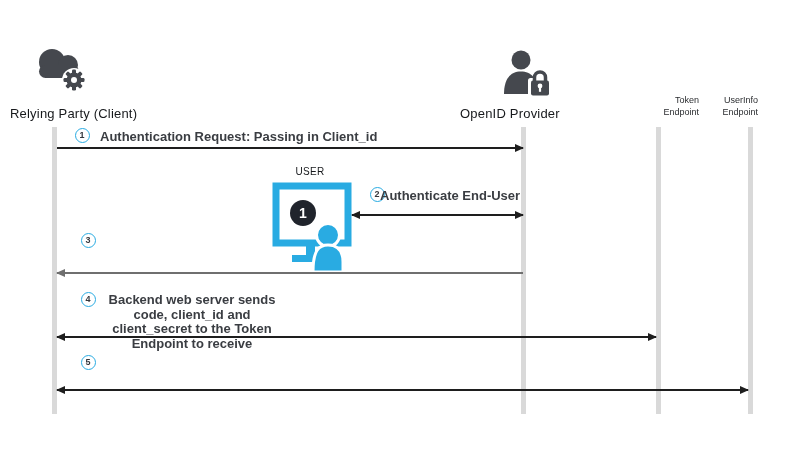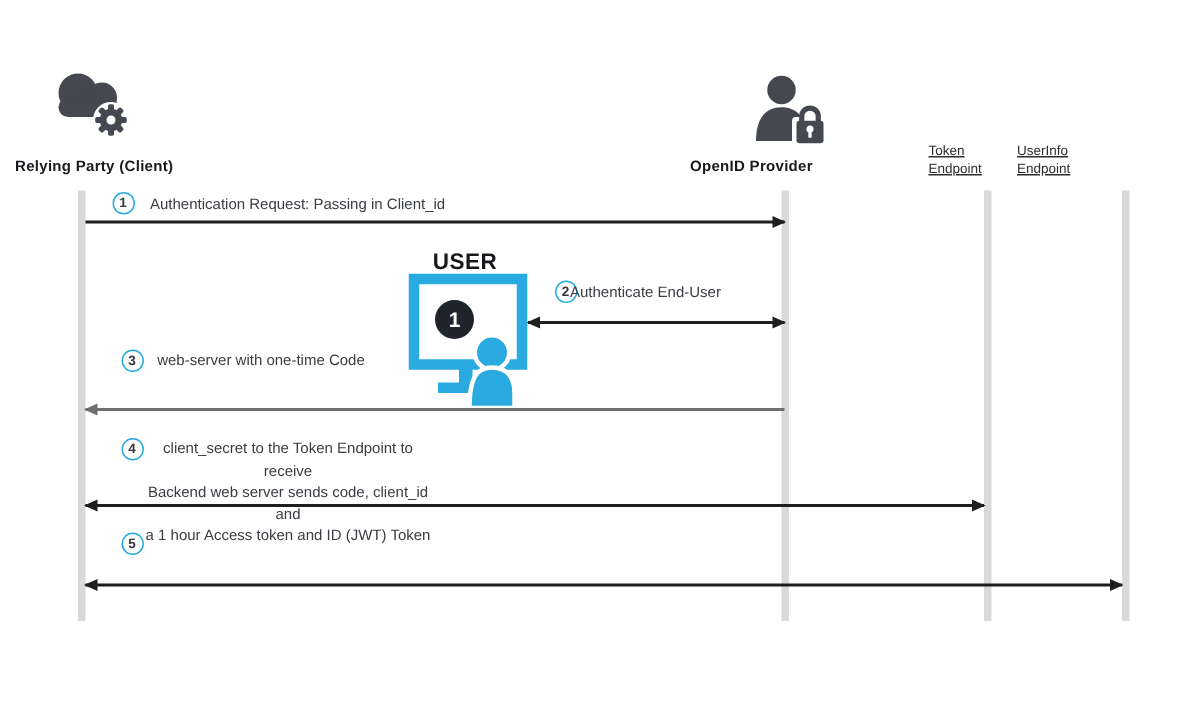--- a/index.html
+++ b/index.html
@@ -1,45 +1,45 @@
 <!DOCTYPE html>
 <html style="--cyan: #29ABE2; --icon-dark: #45484E; --lifeline: #D9D9D9; --arrow-dark: #1E1E1E; --arrow-gray: #6F6F6F; --badge-dark: #20242C; --text: #3A3D42;"><head>
 <meta charset="utf-8">
 <style>
   html,body{margin:0;padding:0;background:#fff;}
   .canvas{
     position:relative;width:800px;height:467px;background:#ffffff;
     font-family:"Liberation Sans",sans-serif;overflow:hidden;
   }
   .lifeline{position:absolute;top:127px;width:5px;height:287px;background:var(--lifeline);}
-  .actor-label{position:absolute;font-weight:bold;font-size:10px;color:#17191c;letter-spacing:.2px;}
-  .endpoint-label{position:absolute;font-size:9px;color:#2b2d30;text-align:left;line-height:11.5px;width:80px;text-decoration:underline;}
+  .actor-label{position:absolute;font-weight:normal;font-size:13px;color:#17191c;letter-spacing:.2px;}
+  .endpoint-label{position:absolute;font-size:9px;color:#2b2d30;text-align:right;line-height:11.5px;width:80px;}
   .icon{position:absolute;}
   .arrow{position:absolute;height:2px;background:var(--arrow-dark);}
   .arrow.gray{background:var(--arrow-gray);}
   .arrow.head-r::after{
     content:"";position:absolute;right:-1px;top:-3.5px;width:0;height:0;
     border-top:4.5px solid transparent;border-bottom:4.5px solid transparent;
     border-left:9px solid var(--arrow-dark);
   }
   .arrow.head-l::before{
     content:"";position:absolute;left:-1px;top:-3.5px;width:0;height:0;
     border-top:4.5px solid transparent;border-bottom:4.5px solid transparent;
     border-right:9px solid var(--arrow-dark);
   }
   .arrow.gray.head-l::before{border-right-color:var(--arrow-gray);}
   .stepnum{
     position:absolute;width:15px;height:15px;border-radius:50%;
     border:1.5px solid var(--cyan);background:#fff;color:#34373d;
     font-size:9px;font-weight:bold;display:flex;align-items:center;justify-content:center;
     box-sizing:border-box;
   }
-  .steptext{position:absolute;font-size:10px;color:var(--text);line-height:13.5px;}
+  .steptext{position:absolute;font-size:13px;color:var(--text);line-height:13.5px;font-weight:bold;}
   .steptext.center{text-align:center;}
-  .user-label{position:absolute;font-weight:bold;font-size:15px;color:#17191c;text-align:center;width:80px;letter-spacing:.3px;}
+  .user-label{position:absolute;font-weight:normal;font-size:10px;color:#17191c;text-align:center;width:80px;letter-spacing:.3px;}
 </style>
 </head>
 <body>
 
 <div class="canvas">
 
   <svg class="icon" style="left:28px;top:38px" width="64" height="58" viewBox="0 0 64 58">
     <circle cx="24" cy="24" r="13" fill="var(--icon-dark)"></circle>
     <circle cx="40" cy="27" r="10" fill="var(--icon-dark)"></circle>
     <rect x="11" y="27" width="40" height="13" rx="6.5" fill="var(--icon-dark)"></rect>
@@ -99,28 +99,26 @@
   <div class="stepnum" style="left:74.5px;top:127.5px">1</div>
   <div class="steptext" style="left:100px;top:130px">Authentication Request: Passing in Client_id</div>
   <div class="arrow head-r" style="left:57px;top:147px;width:466px"></div>
 
   <div class="stepnum" style="left:369.5px;top:186.5px">2</div>
   <div class="steptext" style="left:380px;top:189px">Authenticate End-User</div>
   <div class="arrow head-l head-r" style="left:352px;top:214px;width:171px"></div>
 
   <div class="stepnum" style="left:80.5px;top:232.5px">3</div>
   <div class="steptext center" style="left:90px;top:234px;width:168px">
-    <div>web-server with one-time Code</div>
   </div>
   <div class="arrow gray head-l" style="left:57px;top:272px;width:466px"></div>
 
   <div class="stepnum" style="left:80.5px;top:291.5px">4</div>
   <div class="steptext center" style="left:92px;top:293px;width:200px;line-height:14.5px">
+    <div>Backend web server sends code, client_id and</div>
     <div>client_secret to the Token Endpoint to receive</div>
-    <div>Backend web server sends code, client_id and</div>
-    <div>a 1 hour Access token and ID (JWT) Token</div>
   </div>
   <div class="arrow head-l head-r" style="left:57px;top:336px;width:599px"></div>
 
   <div class="stepnum" style="left:80.5px;top:354.5px">5</div>
   <div class="arrow head-l head-r" style="left:57px;top:389px;width:691px"></div>
 
 </div>
 
 </body></html>

